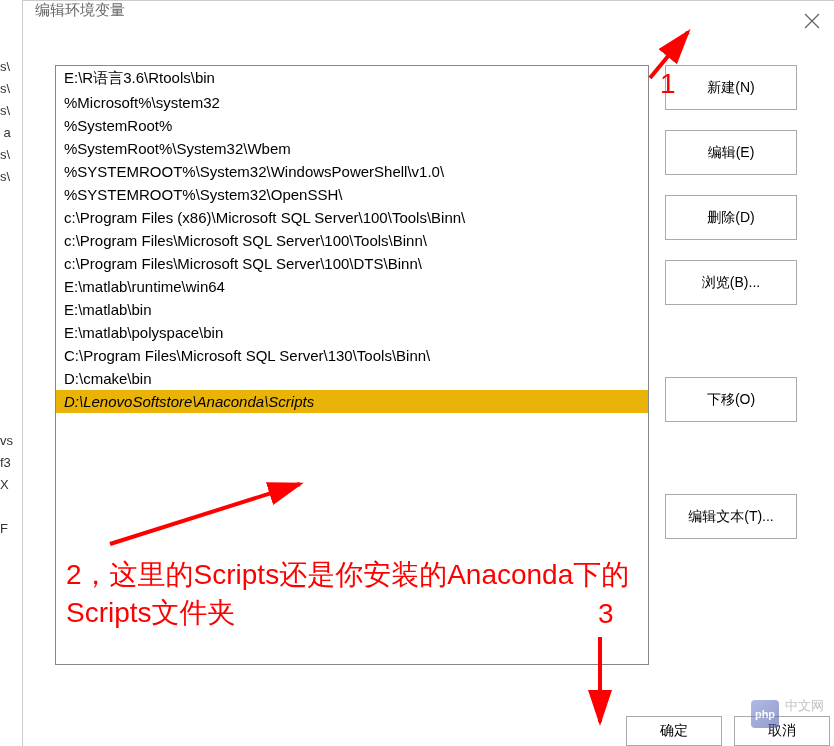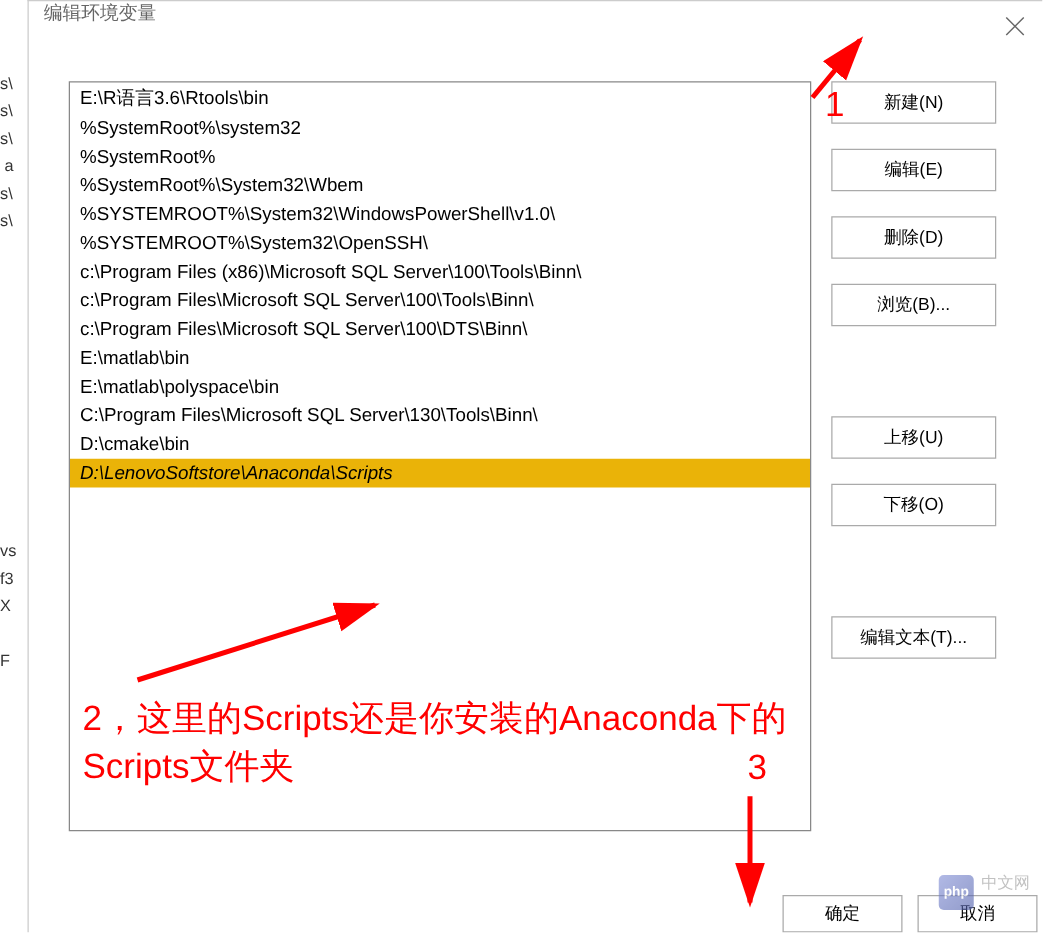--- a/index.html
+++ b/index.html
@@ -79,21 +79,21 @@
     }
     .list-item.selected { background: #eab308; font-style: italic; }
     .button-col {
       width: 132px;
       display: flex;
       flex-direction: column;
       gap: 20px;
     }
     .button-col .spacer { height: 32px; }
     .btn {
-      height: 34px;
+      height: 45px;
       border: 1px solid #aaa;
       background: #fff;
       font-size: 14px;
       cursor: pointer;
       font-family: inherit;
       color: #000;
     }
     .bottom-btns {
       position: absolute;
       right: 0;
@@ -170,41 +170,41 @@
       <svg viewBox="0 0 24 24">
         <line x1="5" y1="5" x2="19" y2="19" stroke="#666" stroke-width="1.2"></line>
         <line x1="19" y1="5" x2="5" y2="19" stroke="#666" stroke-width="1.2"></line>
       </svg>
     </div>
   </div>
 
   <div class="content">
     <div class="listbox" id="listbox">
         <div class="list-item">E:\R语言3.6\Rtools\bin</div>
-        <div class="list-item">%SystemRoot%\system32</div>
+        <div class="list-item">%Microsoft%\system32</div>
         <div class="list-item">%SystemRoot%</div>
         <div class="list-item">%SystemRoot%\System32\Wbem</div>
         <div class="list-item">%SYSTEMROOT%\System32\WindowsPowerShell\v1.0\</div>
         <div class="list-item">%SYSTEMROOT%\System32\OpenSSH\</div>
         <div class="list-item">c:\Program Files (x86)\Microsoft SQL Server\100\Tools\Binn\</div>
         <div class="list-item">c:\Program Files\Microsoft SQL Server\100\Tools\Binn\</div>
         <div class="list-item">c:\Program Files\Microsoft SQL Server\100\DTS\Binn\</div>
+        <div class="list-item">E:\matlab\runtime\win64</div>
         <div class="list-item">E:\matlab\bin</div>
         <div class="list-item">E:\matlab\polyspace\bin</div>
         <div class="list-item">C:\Program Files\Microsoft SQL Server\130\Tools\Binn\</div>
         <div class="list-item">D:\cmake\bin</div>
         <div class="list-item selected">D:\LenovoSoftstore\Anaconda\Scripts</div>
       </div>
     <div class="button-col">
       <button class="btn">新建(N)</button>
       <button class="btn">编辑(E)</button>
       <button class="btn">删除(D)</button>
       <button class="btn">浏览(B)...</button>
       <div class="spacer"></div>
-      <button class="btn">上移(U)</button>
       <button class="btn">下移(O)</button>
       <div class="spacer"></div>
       <button class="btn">编辑文本(T)...</button>
     </div>
   </div>
 
   <div class="bottom-btns">
     <button class="btn">确定</button>
     <button class="btn">取消</button>
   </div>

